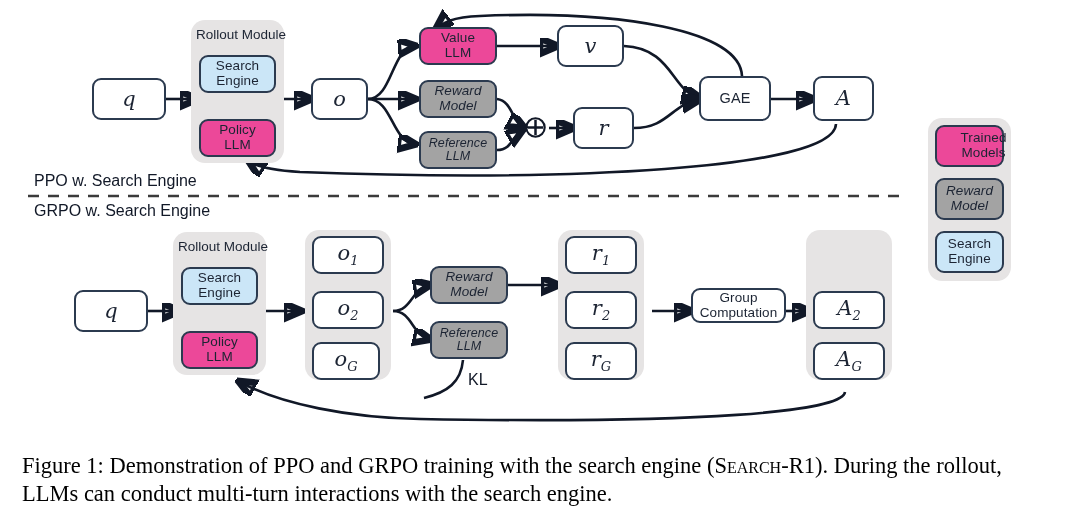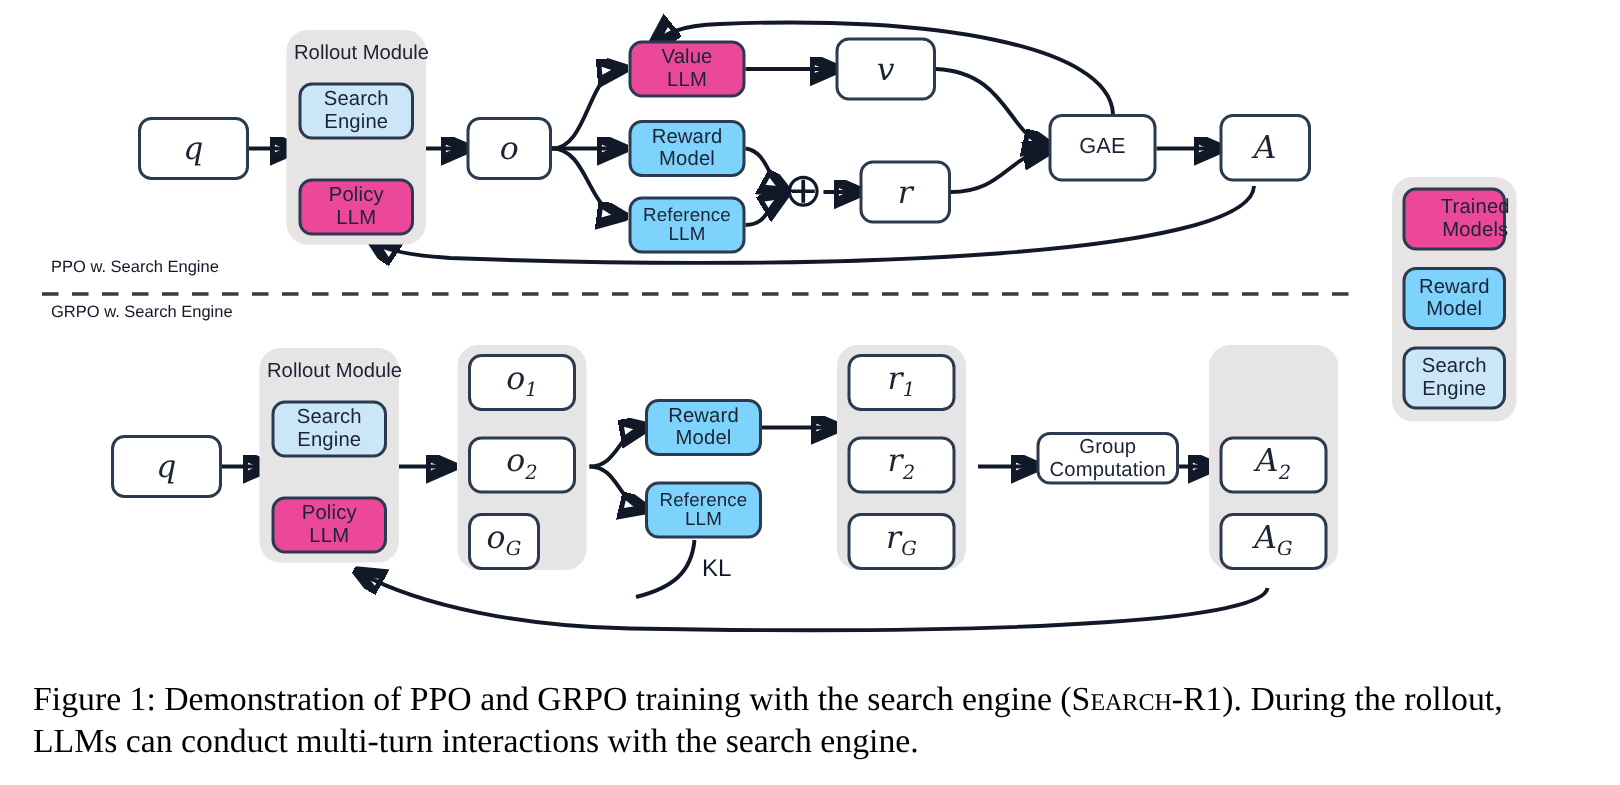--- a/index.html
+++ b/index.html
@@ -8,25 +8,25 @@
   #fig{position:absolute;left:0;top:0;width:1080px;height:523px;}
   svg.layer{position:absolute;left:0;top:0;width:1080px;height:523px;overflow:visible;}
   .node{position:absolute;box-sizing:border-box;border:2.2px solid #2b3a4f;
         border-radius:9px;background:#ffffff;display:flex;align-items:center;
         justify-content:center;text-align:center;line-height:1.08;
         font-size:14.5px;letter-spacing:.1px;}
   .node.small{font-size:13.5px;}
   .node.math{font-family:"DejaVu Serif",serif;font-style:italic;font-size:21px;}
   .node.math sub{font-size:.62em;font-style:italic;}
   .yellow{background:#ec4899;}
-  .green{background:#7dd3fc;}
+  .green{background:#a3a3a3;font-style:italic;}
   .blue{background:#cbe6f7;}
   .group-box{position:absolute;background:#e6e4e4;border-radius:14px;}
   .group-title{position:absolute;font-size:13.5px;color:#1c2433;white-space:nowrap;}
-  .sec-label{position:absolute;font-size:11px;color:#111827;white-space:nowrap;}
+  .sec-label{position:absolute;font-size:16px;color:#111827;white-space:nowrap;}
   .oplus{position:absolute;width:23px;height:23px;}
   .dots{position:absolute;font-size:19px;letter-spacing:2px;color:#1c2433;
         text-align:center;line-height:1;}
   .edge-label{position:absolute;font-size:16px;color:#111827;}
   .caption{position:absolute;left:22px;top:452px;width:1040px;
            font-family:"Liberation Serif",serif;font-size:22.5px;line-height:1.26;
            color:#000;}
   .caption .sc{font-variant:small-caps;}
   path,line{fill:none;stroke:#111827;stroke-width:2.6px;}
   .dash{stroke:#3a3a3a;stroke-width:2.4px;stroke-dasharray:11 9;}
@@ -173,21 +173,21 @@
   </div>
 
   <div class="group-box" style="left:305px;top:230px;width:86px;height:150px;"></div>
   <div class="node math" style="left:312px;top:236px;width:72px;height:38px;">
     <span><span>o</span><sub>1</sub></span>
   </div>
   <div class="node math" style="left:312px;top:291px;width:72px;height:38px;">
     <span><span>o</span><sub>2</sub></span>
   </div>
   <div class="dots" style="left:312px;top:331px;width:72px;">...</div>
-  <div class="node math" style="left:312px;top:342px;width:48px;height:38px;">
+  <div class="node math" style="left:312px;top:342px;width:68px;height:38px;">
     <span><span>o</span><sub>G</sub></span>
   </div>
 
   <div class="node green small" style="left:430px;top:266px;width:78px;height:38px;">
     <span>
       <span>Reward</span><br><span>Model</span>
     </span>
   </div>
 
   <div class="node green small" style="left:430px;top:321px;width:78px;height:38px;font-size:12.5px;">

